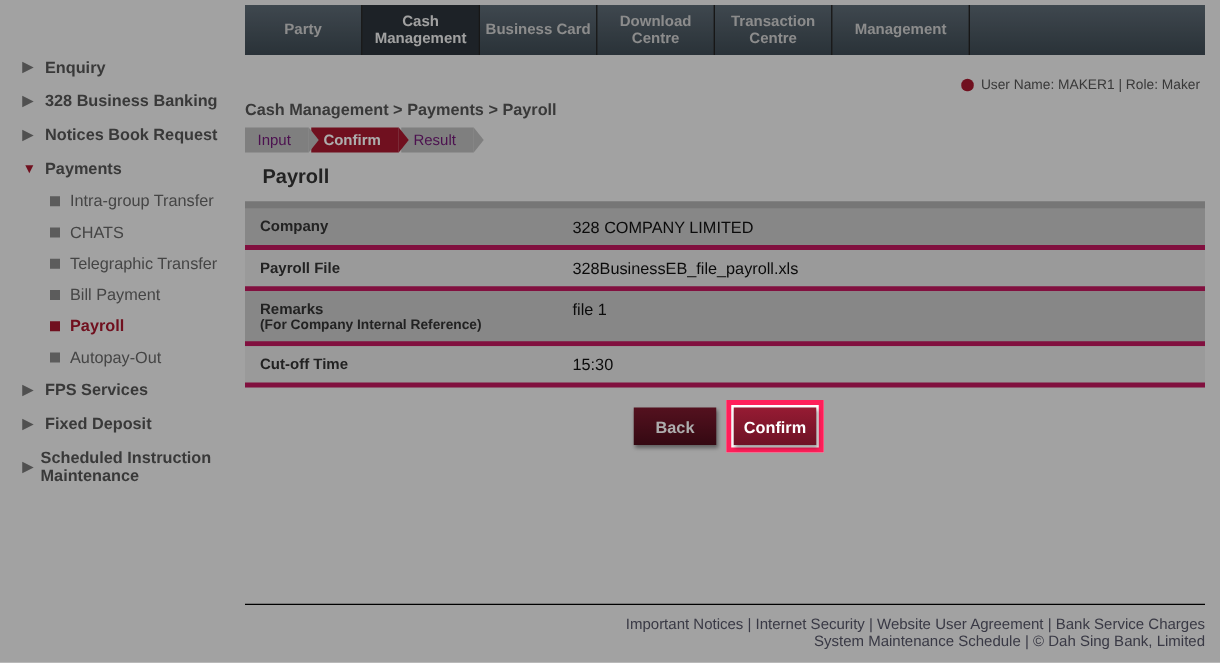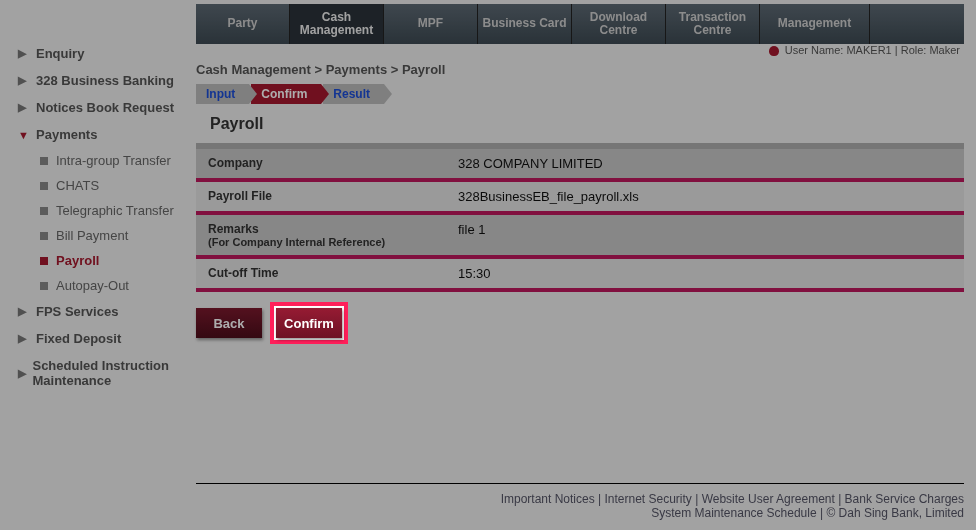--- a/index.html
+++ b/index.html
@@ -91,21 +91,21 @@
   .topnav .tab.active {
     background: #2b333a;
     color: #eee;
   }
   .topnav .filler { flex: 1; background: linear-gradient(#5d6a74, #3e4a53); }
 
   .userbar {
     text-align: right;
     font-size: 11px;
     color: #555;
-    padding: 0 4px 0 0;
+    padding: 18px 4px 0 0;
   }
   .userbar .uicon {
     display: inline-block;
     width: 10px; height: 10px;
     background: #a6192e;
     border-radius: 50% 50% 45% 45%;
     margin-right: 3px;
     vertical-align: middle;
   }
 
@@ -119,24 +119,23 @@
   .steps {
     display: flex;
     align-items: center;
     height: 22px;
     margin-bottom: 4px;
   }
   .step {
     position: relative;
     padding: 3px 14px 3px 10px;
     font-size: 12px;
-    color: #1d4ed8;
+    color: #701a75;
     background: #bcbcbc;
     margin-right: 2px;
-    font-weight: bold;
   }
   .step.active {
     background: #a6192e;
     color: #fff;
     font-weight: bold;
   }
   .step::after {
     content: '';
     position: absolute;
     right: -8px; top: 0;
@@ -177,20 +176,21 @@
   .form-label .subl { font-weight: bold; font-size: 11px; display:block; }
   .form-value {
     flex: 1;
     padding: 7px 12px;
     color: #111;
     font-size: 13px;
   }
 
   .btn-row {
     display: flex;
+    justify-content: center;
     gap: 14px;
     padding: 16px 0;
     position: relative;
   }
   .btn {
     width: 66px;
     height: 30px;
     border: none;
     color: #fff;
     font-weight: bold;
@@ -285,21 +285,20 @@
     <div class="side-item">
         <span class="marker">▶</span>
         <span>Scheduled Instruction Maintenance</span>
       </div>
   </div>
 
   <div class="main">
     <div class="topnav">
       <div class="tab">Party</div>
       <div class="tab active">Cash Management</div>
-      <div class="tab">MPF</div>
       <div class="tab">Business Card</div>
       <div class="tab">Download Centre</div>
       <div class="tab">Transaction Centre</div>
       <div class="tab" style="width:110px">Management</div>
       <div class="filler"></div>
     </div>
 
     <div class="userbar">
       <span class="uicon"></span>
       <span>User Name:</span>

